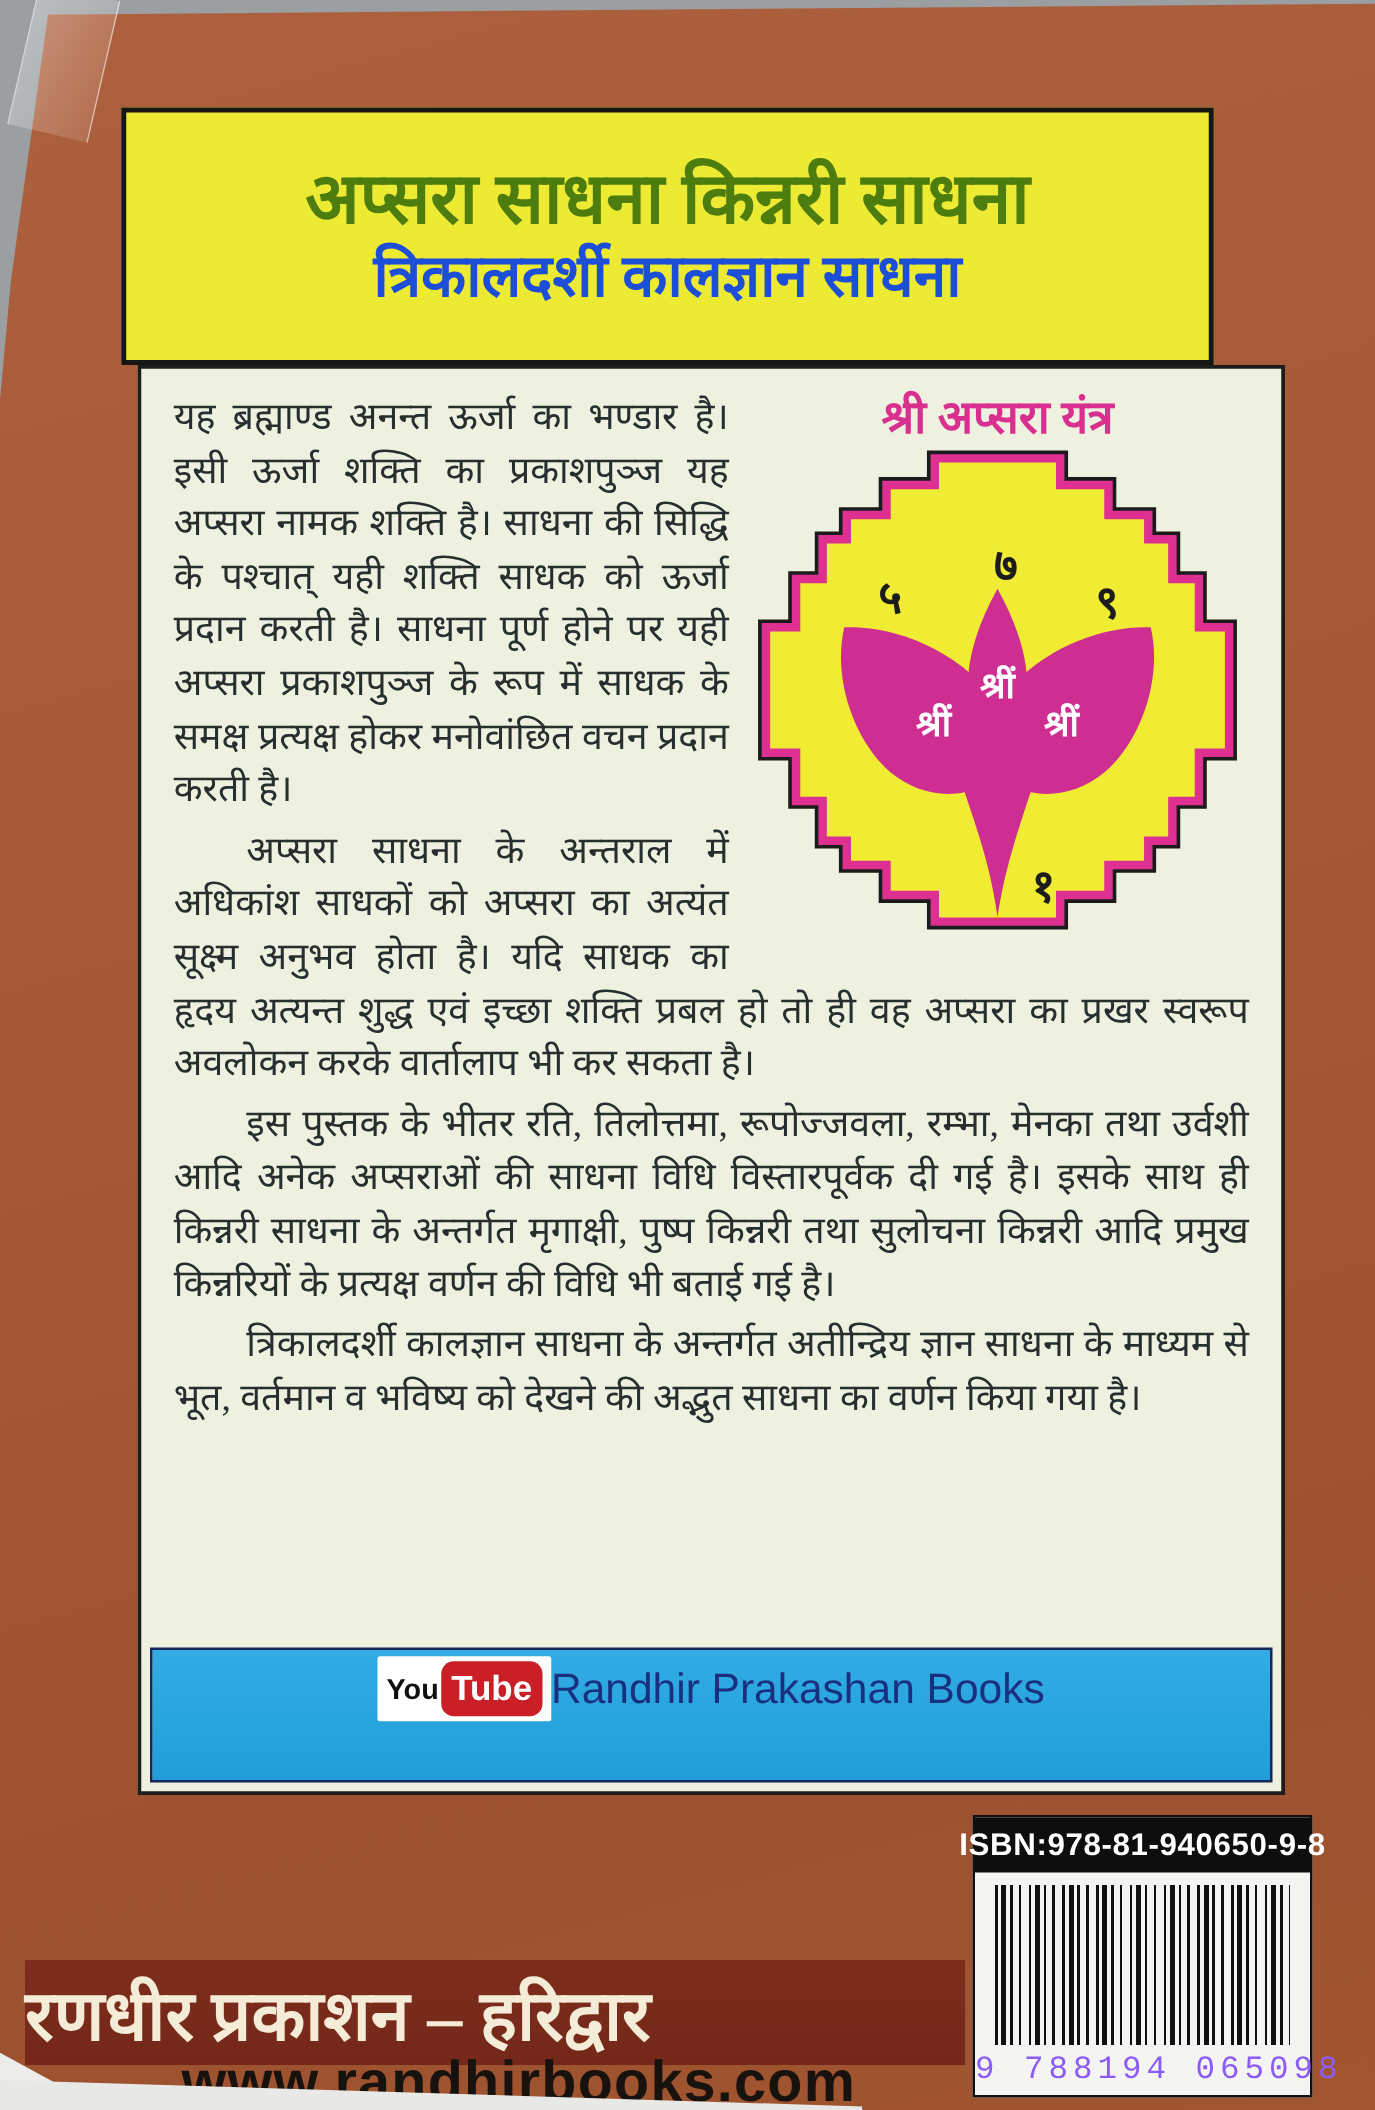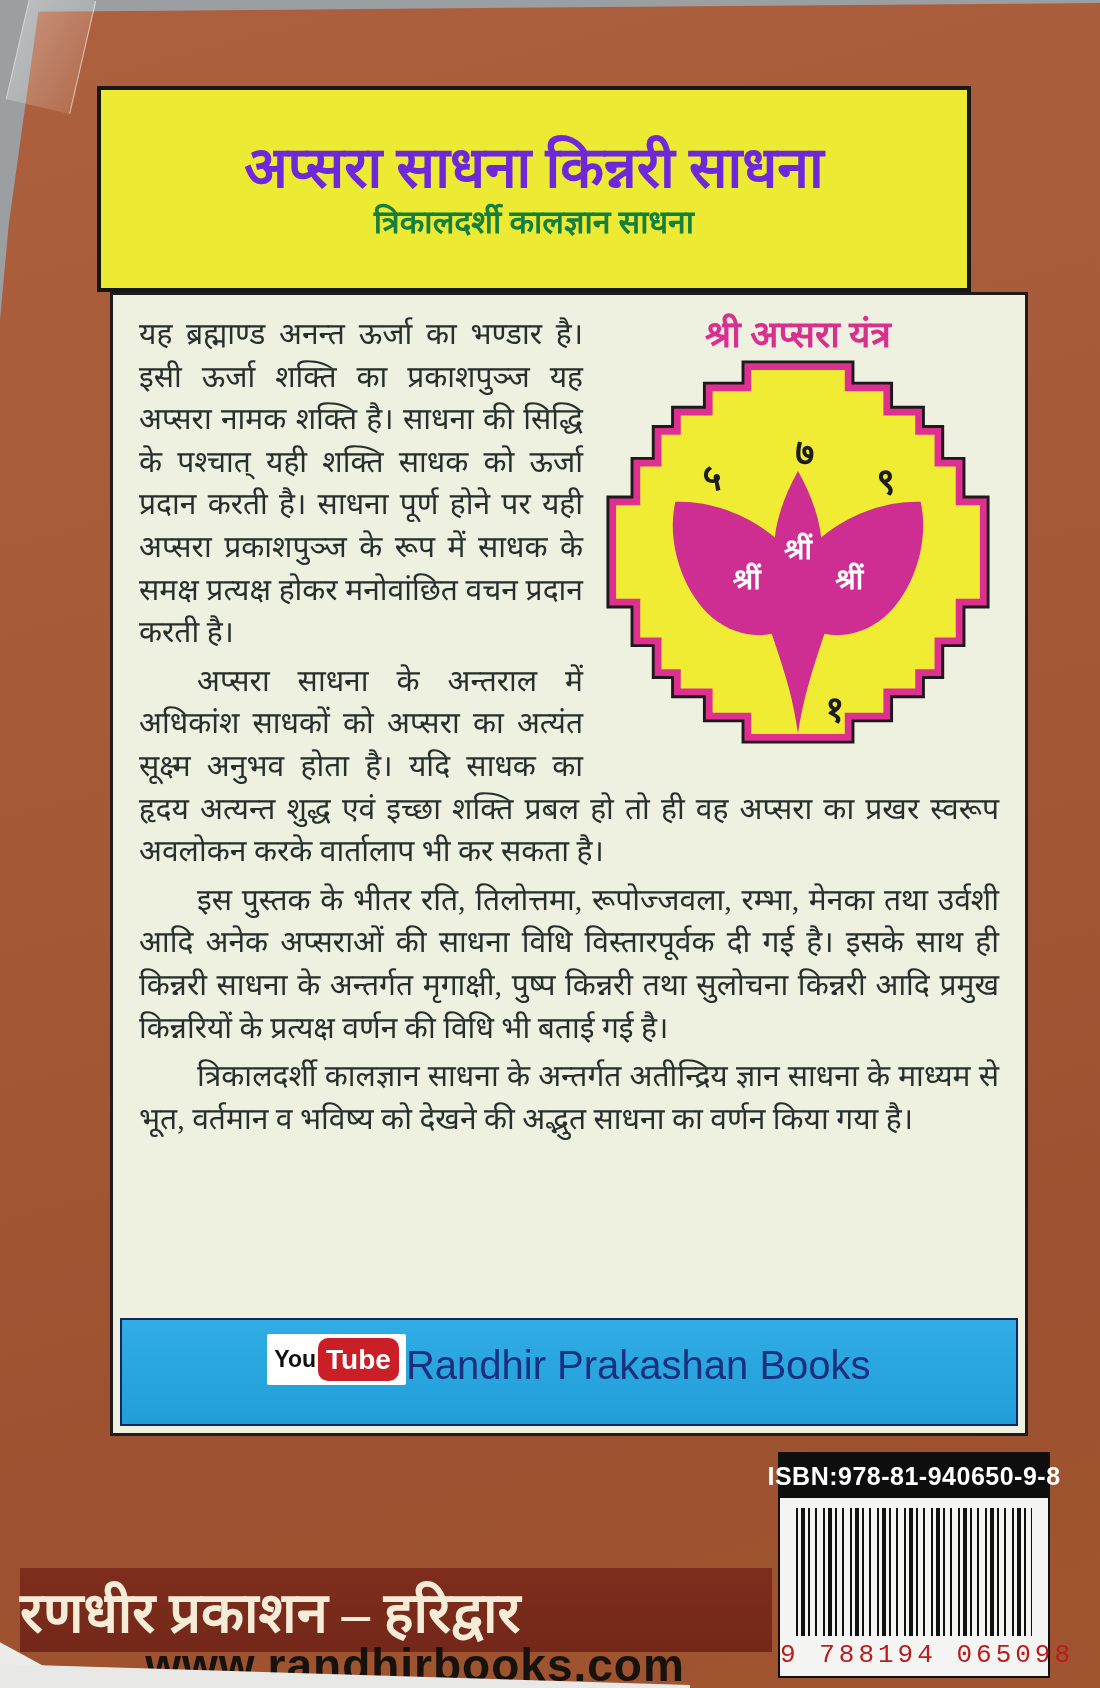--- a/index.html
+++ b/index.html
@@ -35,24 +35,24 @@
     border-left:1px solid rgba(255,255,255,.5);border-right:1px solid rgba(255,255,255,.45);
     transform:rotate(13deg);
   }
   
   .title-box{
     position:absolute;left:97px;top:86px;width:866px;height:198px;
     background:#edea33;border:4px solid #161616;box-sizing:content-box;
     display:flex;flex-direction:column;align-items:center;justify-content:center;gap:8px;
   }
   .title-main{
-    color:#6d28d9;font-weight:bold;font-size:57px;line-height:1.05;white-space:nowrap;
+    color:#4d7c0f;font-weight:bold;font-size:57px;line-height:1.05;white-space:nowrap;
   }
   .title-sub{
-    color:#15803d;font-weight:bold;font-size:32px;line-height:1.05;white-space:nowrap;
+    color:#1d4ed8;font-weight:bold;font-size:47px;line-height:1.05;white-space:nowrap;
   }
   
   .content{
     position:absolute;left:110px;top:292px;width:918px;height:1144px;
     background:#eef0e0;border:3px solid #1d1d1d;box-sizing:border-box;
     padding:18px 26px 0 26px;
     color:#262f2d;font-size:30px;line-height:1.42;text-align:justify;
   }
   .content p{margin:0 0 6px 0;}
   .content p.indent{text-indent:58px;}
@@ -64,40 +64,40 @@
     position:absolute;left:7px;right:7px;bottom:7px;height:108px;
     background:linear-gradient(180deg,#31ace4,#219ed9);
     border:2px solid #14265c;box-sizing:border-box;text-align:center;
   }
   .yt-line{color:#1a2f80;font-weight:bold;font-size:29px;margin-top:3px;white-space:nowrap;}
   .yt-row{display:flex;align-items:center;justify-content:center;margin-top:5px;}
   .yt-logo{background:#fff;padding:4px 7px;display:flex;align-items:center;gap:2px;border-radius:2px;}
   .yt-you{color:#101010;font-weight:bold;font-size:23px;font-family:"Liberation Sans",sans-serif;}
   .yt-tube{background:#ca1f27;color:#fff;font-weight:bold;font-size:28px;font-family:"Liberation Sans",sans-serif;
     padding:2px 8px;border-radius:10px;}
-  .yt-channel{color:#1a2f80;font-size:40px;font-family:"Liberation Sans",sans-serif;margin-top:12px;}
+  .yt-channel{color:#1a2f80;font-size:34px;font-family:"Liberation Sans",sans-serif;}
   
   .isbn-label{
     position:absolute;left:778px;top:1452px;width:272px;height:226px;
     background:#f4f4f2;border:2px solid #101010;box-sizing:border-box;
   }
   .isbn-band{
     height:44px;background:#0e0e0e;color:#fff;display:flex;align-items:center;justify-content:center;
     font-family:"Liberation Sans",sans-serif;font-weight:bold;font-size:25px;letter-spacing:.5px;white-space:nowrap;
   }
   .bars{
     margin:10px 16px 0 16px;height:128px;
     background:repeating-linear-gradient(90deg,
       #101010 0 2px,transparent 2px 5px,
       #101010 5px 9px,transparent 9px 12px,
       #101010 12px 14px,transparent 14px 19px,
       #101010 19px 21px,transparent 21px 27px);
   }
   .digits{
-    text-align:right;font-family:"Liberation Mono",monospace;color:#b91c1c;
+    text-align:right;font-family:"Liberation Mono",monospace;color:#8b5cf6;
     font-size:26px;letter-spacing:4px;margin-top:4px;white-space:nowrap;
   }
   
   .pub-band{
     position:absolute;left:20px;top:1568px;width:752px;height:84px;
     background:linear-gradient(180deg,#7e2d1c,#74281a);
     display:flex;align-items:center;justify-content:flex-start;
   }
   .pub-text{color:#f4ecd7;font-size:56px;font-weight:bold;white-space:nowrap;}
   .site-url{

